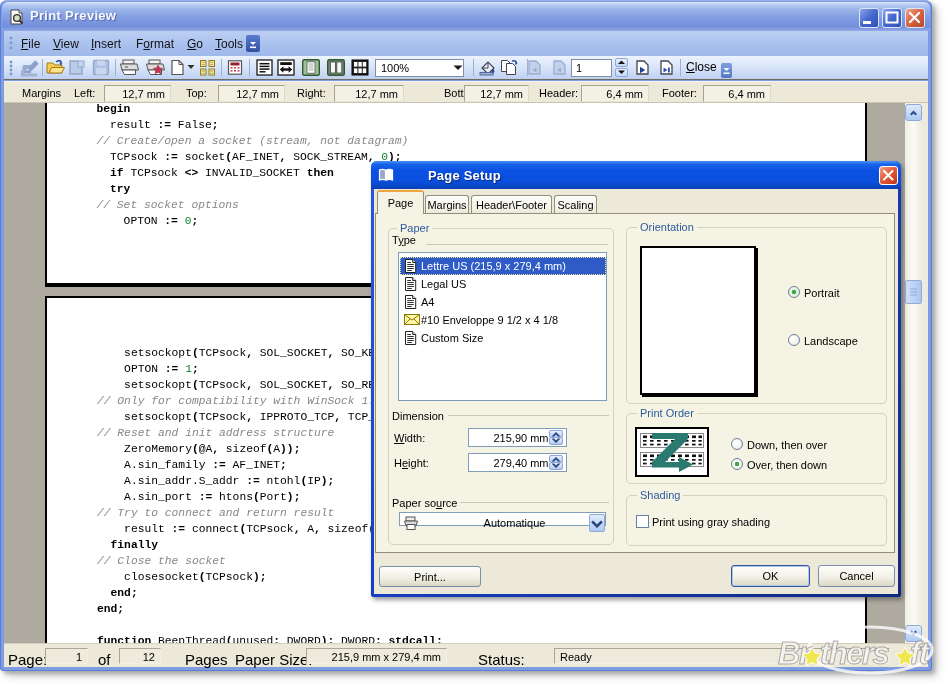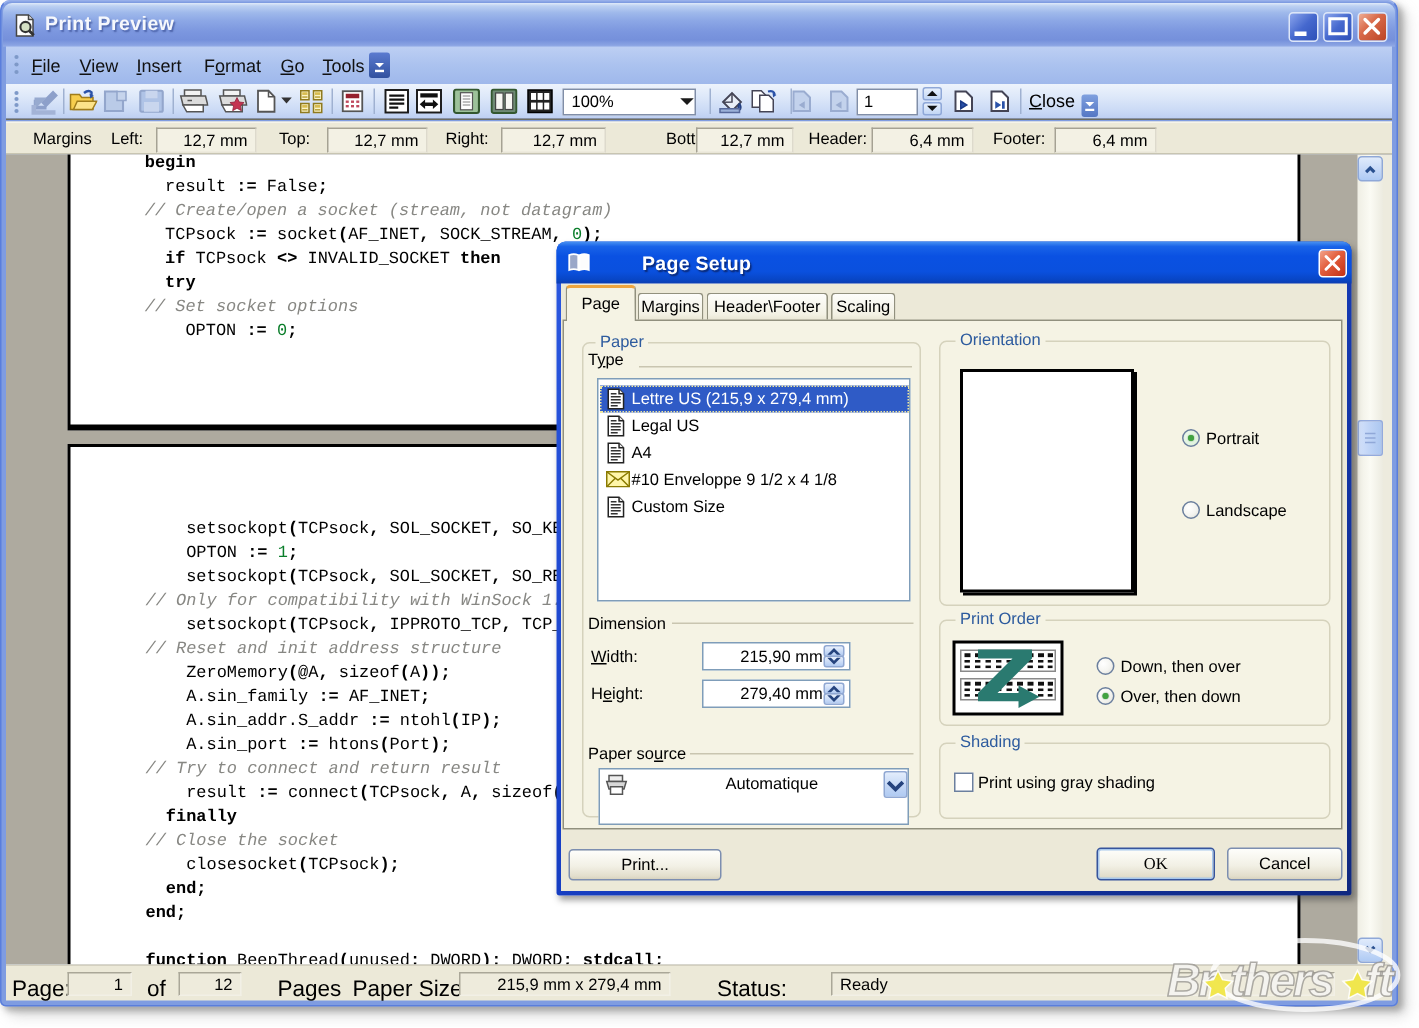--- a/index.html
+++ b/index.html
@@ -613,21 +613,21 @@
             <path d="M1.5 5.5 L6 1 L10.5 5.5 L8 5.5 L6 3.5 L4 5.5 Z" fill="#26447E"></path>
           </svg>
         </div>
       <div class="spind" style="left:175px;top:273px;">
           <svg width="12" height="6">
             <path d="M1.5 0.5 L6 5 L10.5 0.5 L8 0.5 L6 2.5 L4 0.5 Z" fill="#26447E"></path>
           </svg>
         </div>
       <div class="sublab" style="left:18px;top:308px;">Paper so<u>u</u>rce</div>
       <div class="subline" style="left:86px;top:313px;width:149px;"></div>
-      <div class="edit" id="combo" style="left:25px;top:323px;width:207px;height:38px;padding-left:24px;padding-top:4px;">Automatique</div>
+      <div class="edit" id="combo" style="left:25px;top:323px;width:207px;height:14px;padding-left:24px;padding-top:4px;">Automatique</div>
       <div class="abs" style="left:29px;top:326px;">
         <svg width="16" height="16" viewBox="0 0 16 16">
             <rect x="3" y="2" width="9" height="4" fill="#eee" stroke="#555"></rect>
             <path d="M1.5 6 h13 l-1.5 5 h-10 Z" fill="#D8D8D8" stroke="#555"></path>
             <rect x="4" y="9.5" width="8" height="5" fill="#fff" stroke="#555"></rect>
           </svg>
       </div>
       <div class="abs" style="left:215px;top:325px;width:16px;height:18px;border-radius:2px;background:linear-gradient(180deg,#E3EDFC 0%,#C2D6F5 60%,#AFCAF2 100%);border:1px solid #90A8D3;">
         <svg width="14" height="16">
             <path d="M3 5.5 L7 9.5 L11 5.5 L12.8 7.3 L7 13 L1.2 7.3 Z" fill="#26447E"></path>
@@ -720,21 +720,21 @@
           <div class="dot"></div>
         </div>
       <div class="rlabel" style="left:373px;top:270px;">Over, then down</div>
 
       <div class="grp" style="left:252px;top:306px;width:261px;height:51px;"></div>
       <div class="gcap" style="left:263px;top:300px;">Shading</div>
       <div id="checkbox" style="left:262px;top:326px;"></div>
       <div class="rlabel" style="left:278px;top:327px;">Print using gray shading</div>
 
       <div class="xpbtn" style="left:5px;top:377px;width:102px;height:21px;padding-top:4px;">Print...</div>
-      <div class="xpbtn" style="left:357px;top:376px;width:79px;height:22px;padding-top:4px;box-shadow:inset 0 0 0 1px #A8C8EC;border-color:#36549C;font-family:Liberation Serif, serif;">OK</div>
+      <div class="xpbtn" style="left:357px;top:376px;width:79px;height:22px;padding-top:4px;box-shadow:inset 0 0 0 1px #A8C8EC;border-color:#36549C;">OK</div>
       <div class="xpbtn" style="left:444px;top:376px;width:77px;height:22px;padding-top:4px;">Cancel</div>
     </div>
   </div>
 
   <div class="abs" style="left:776px;top:622px;z-index:50;">
     <svg width="170" height="63" viewBox="0 0 170 63">
       <ellipse cx="94" cy="28" rx="62" ry="23" fill="none" stroke="rgba(255,255,255,0.78)" stroke-width="3.2"></ellipse>
       <g font-family="Liberation Sans" font-style="italic" font-size="31" font-weight="bold" fill="rgba(245,244,241,0.88)" stroke="rgba(148,146,140,0.75)" stroke-width="1" letter-spacing="-1.5">
         <text x="2" y="42">Br</text>
         <text x="44" y="42">thers</text>

